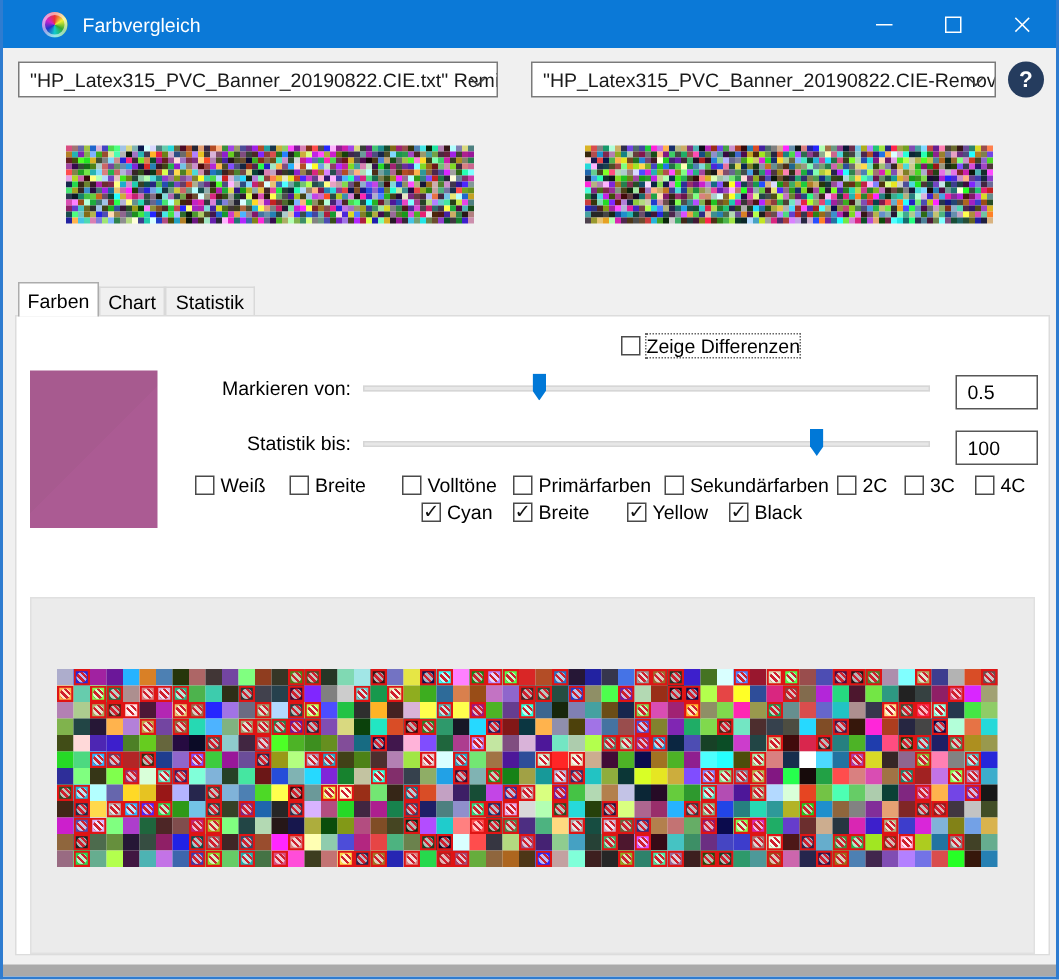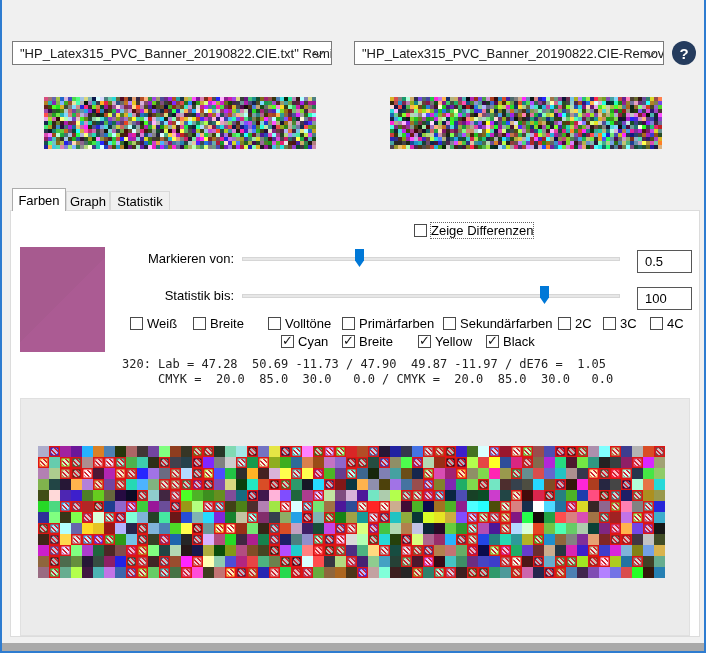--- a/index.html
+++ b/index.html
@@ -61,20 +61,36 @@
   .mcell.marked::after{content:"";position:absolute;left:2px;top:2px;width:7px;height:7px;border-radius:50%;
        background:repeating-linear-gradient(45deg,#cf1f2e 0 1.6px,rgba(255,255,255,.68) 1.6px 3.2px);}
 
   .bottom-grip{position:absolute;left:0;right:0;bottom:0;height:8px;background:#a9a9a9;z-index:6;}
 </style>
 </head>
 <body>
 
 <div class="window">
 
+  <div class="titlebar">
+    <span class="app-icon"></span>
+    <span class="title">Farbvergleich</span>
+    <div class="tb-btn min">
+        <span class="glyph-min"></span>
+      </div>
+    <div class="tb-btn max">
+        <span class="glyph-max"></span>
+      </div>
+    <div class="tb-btn close">
+      <span class="xwrap">
+          <span class="glyph-x1"></span>
+          <span class="glyph-x2"></span>
+        </span>
+    </div>
+  </div>
 
   <div class="combo" style="left:10px;top:41px;width:320px;">
     <span>"HP_Latex315_PVC_Banner_20190822.CIE.txt" Remission</span>
     <span class="chev"></span>
   </div>
   <div class="combo" style="left:352px;top:41px;width:310px;">
     <span>"HP_Latex315_PVC_Banner_20190822.CIE-RemovedRe</span>
     <span class="chev"></span>
   </div>
   <div class="help-btn" style="left:670px;top:41px;">
@@ -1851,21 +1867,21 @@
       <div class="mcell" style="height: 4px; width: 4px; background: rgb(102, 102, 31);"></div>
       <div class="mcell" style="height: 4px; width: 4px; background: rgb(34, 34, 161);"></div>
       <div class="mcell" style="height: 4px; width: 4px; background: rgb(31, 31, 61);"></div>
       <div class="mcell" style="height: 4px; width: 4px; background: rgb(217, 179, 128);"></div>
     </div>
 
   <div class="tab active" style="left:10px;top:188px;width:54px;height:23px;">
     <span>Farben</span>
   </div>
   <div class="tab inactive" style="left:64px;top:191px;width:44px;height:20px;">
-    <span>Graph</span>
+    <span>Chart</span>
   </div>
   <div class="tab inactive" style="left:108px;top:191px;width:60px;height:20px;">
     <span>Statistik</span>
   </div>
   <div class="tabpage"></div>
 
   <label class="cb" style="left:412px;top:223px;">
     <span class="cbbox"></span>
     <span class="cblabel focused">Zeige Differenzen</span>
   </label>
@@ -1933,22 +1949,20 @@
   </label>
   <label class="cb" style="left:416px;top:334px;">
     <span class="cbbox checked"></span>
     <span class="cblabel">Yellow</span>
   </label>
   <label class="cb" style="left:484px;top:334px;">
     <span class="cbbox checked"></span>
     <span class="cblabel">Black</span>
   </label>
 
-  <div class="monoinfo"><span>320: Lab = 47.28  50.69 -11.73 / 47.90  49.87 -11.97 / dE76 =  1.05</span>
-<span>     CMYK =  20.0  85.0  30.0   0.0 / CMYK =  20.0  85.0  30.0   0.0</span></div>
 
   <div class="chartpanel"></div>
   <div class="mosaic" id="chart" style="left: 36px; top: 446px; grid-template-columns: repeat(57, 11px);">
       <div class="mcell" style="height: 11px; width: 11px; background: rgb(173, 173, 204);"></div>
       <div class="mcell marked" style="height: 11px; width: 11px; background: rgb(38, 38, 217);"></div>
       <div class="mcell" style="height: 11px; width: 11px; background: rgb(161, 34, 161);"></div>
       <div class="mcell" style="height: 11px; width: 11px; background: rgb(107, 23, 153);"></div>
       <div class="mcell" style="height: 11px; width: 11px; background: rgb(38, 179, 255);"></div>
       <div class="mcell" style="height: 11px; width: 11px; background: rgb(217, 128, 38);"></div>
       <div class="mcell" style="height: 11px; width: 11px; background: rgb(77, 128, 179);"></div>

